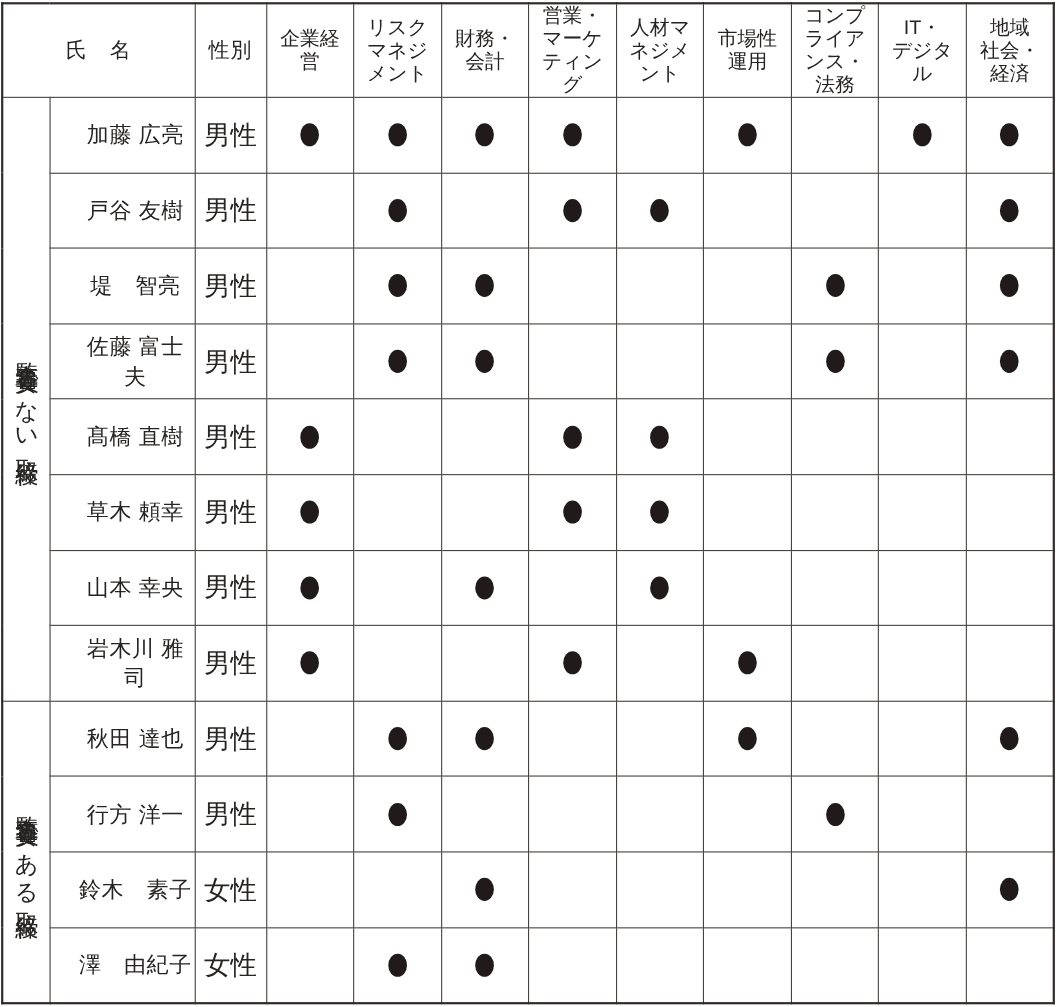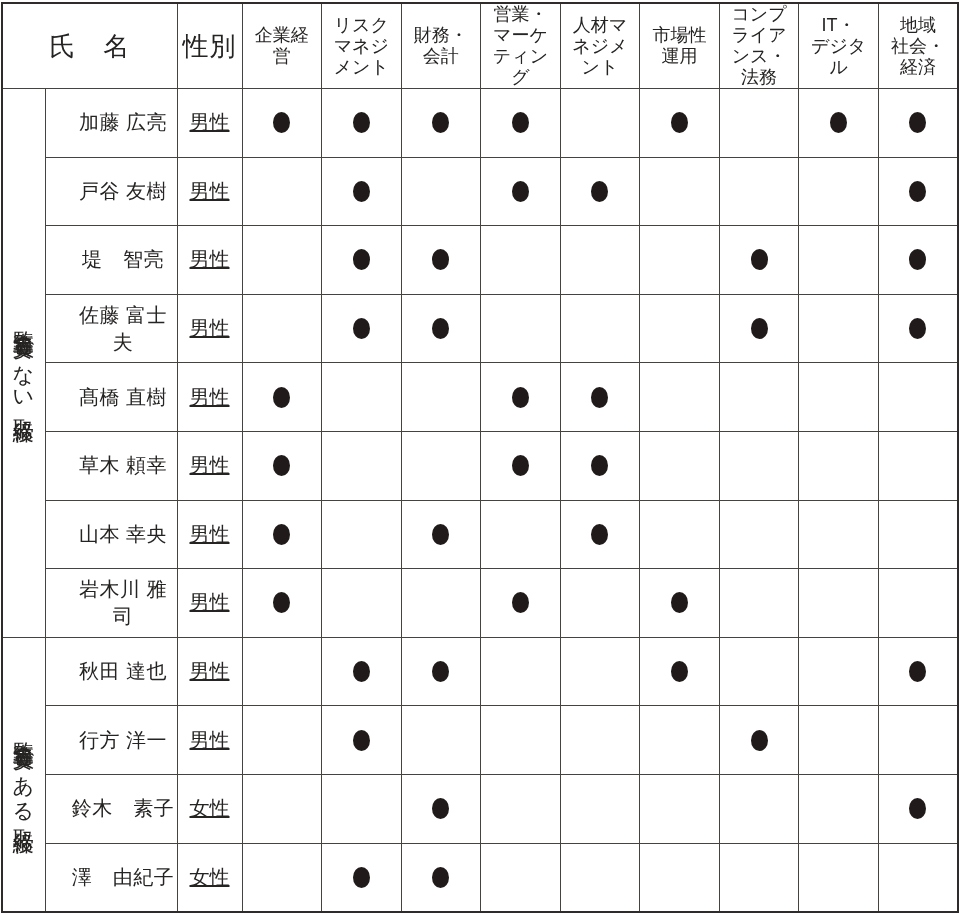--- a/index.html
+++ b/index.html
@@ -26,35 +26,35 @@
   th, td {
     border: 1px solid #454240;
     text-align: center;
     vertical-align: middle;
     background: #ffffff;
     font-weight: normal;
   }
   thead tr { height: 84px; }
   tbody tr { height: 68.6px; }
   th.h-name, th.h-gender {
-    font-size: 26px;
+    font-size: 19px;
     letter-spacing: 1px;
   }
   th.h-skill {
     font-size: 18px;
     line-height: 21px;
     white-space: pre-line;
     padding: 0;
   }
   td.name-cell {
     font-size: 20px;
     letter-spacing: 0.5px;
     padding-left: 24px;
   }
-  td.gender-cell { font-size: 20px; text-decoration: underline; }
+  td.gender-cell { font-size: 24px; }
   th.group-cell {
     padding: 0;
     vertical-align: middle;
   }
   .vertical-label {
     display: inline-block;
     writing-mode: vertical-rl;
     text-orientation: upright;
     font-size: 21px;
     letter-spacing: 2px;

